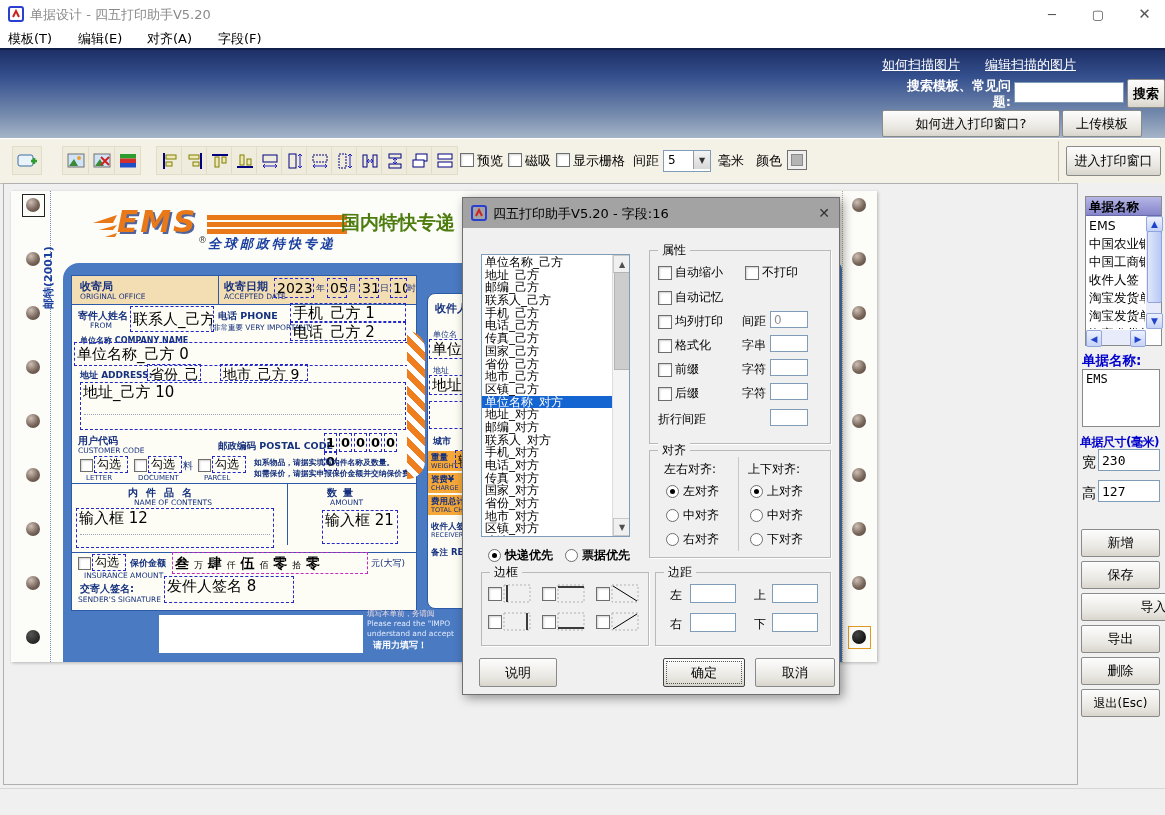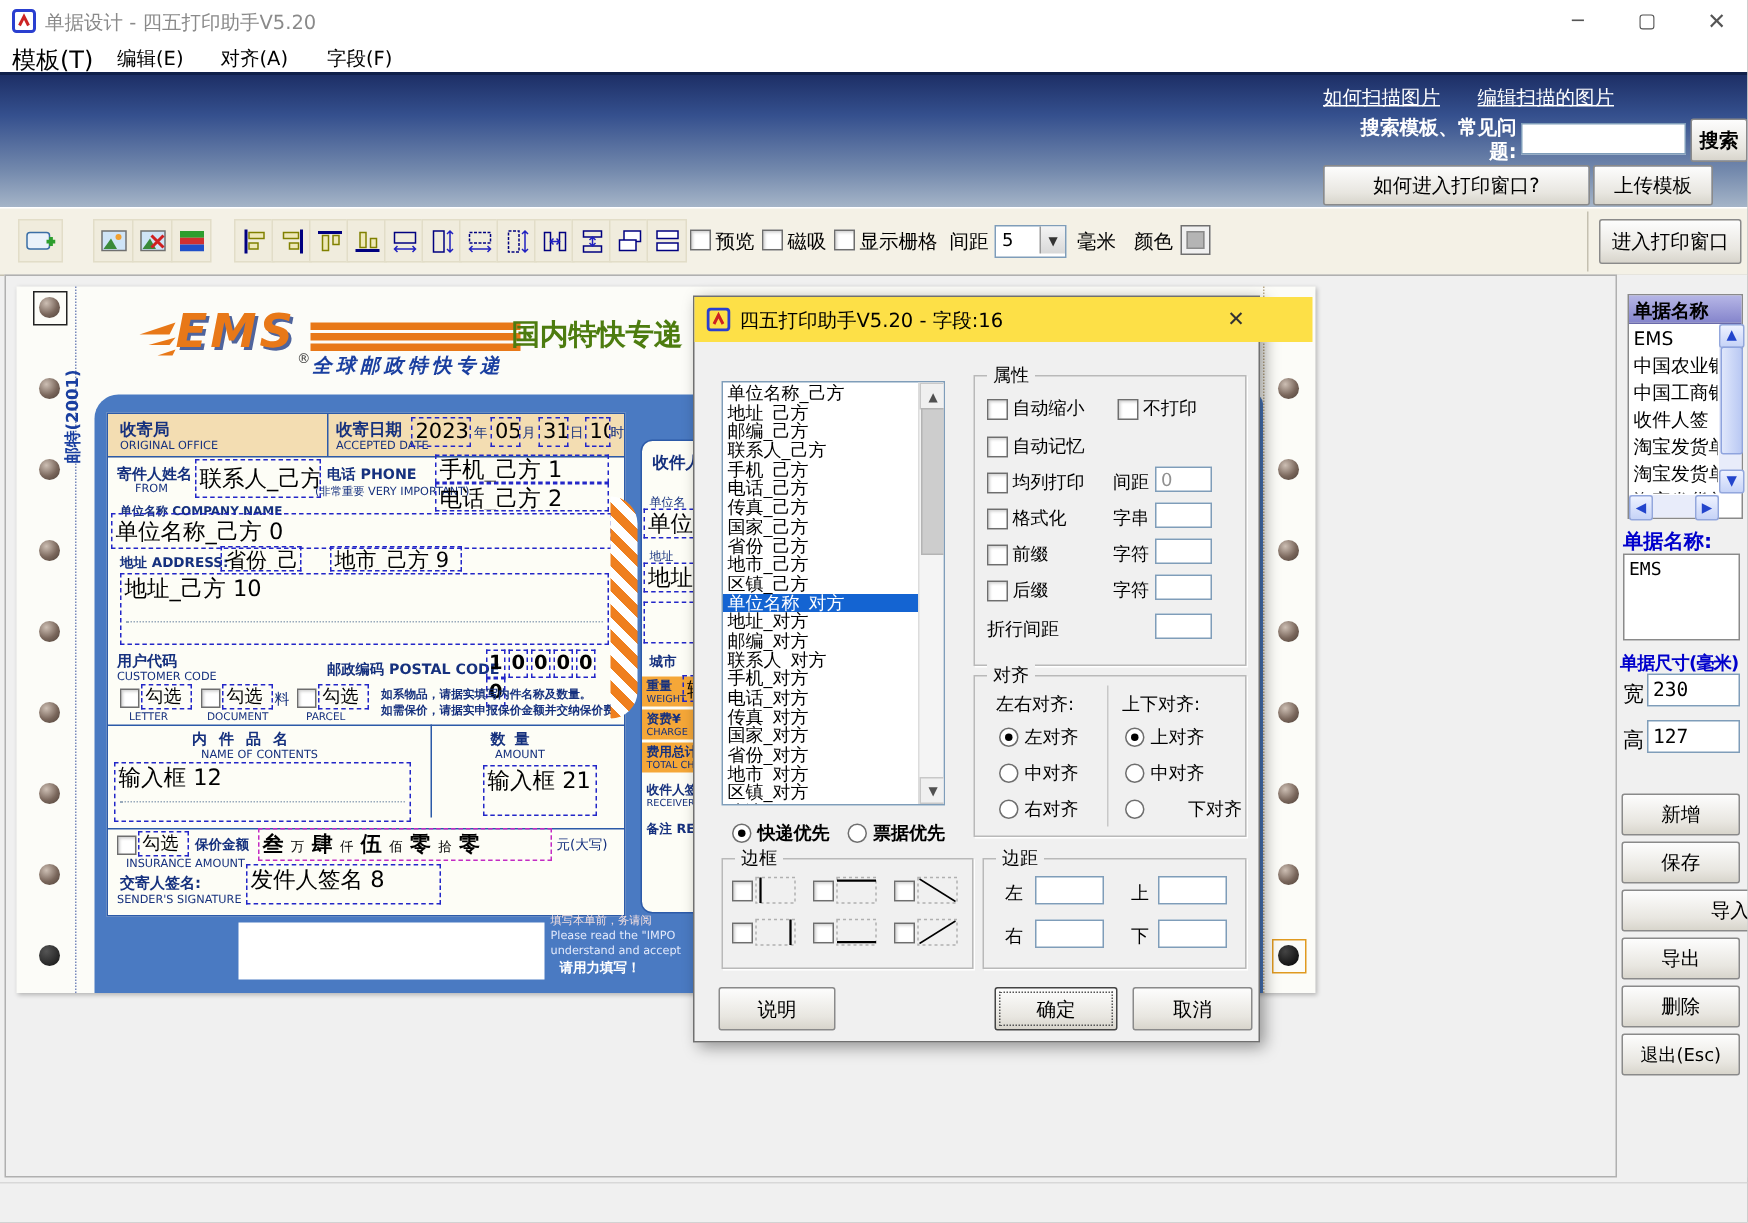--- a/index.html
+++ b/index.html
@@ -42,21 +42,21 @@
           <path d="M5 11 L8 5 L11 11" fill="none" stroke="#cc2222" stroke-width="2"></path>
         </svg>
     </span>
     <span class="t" style="left:30px;top:6px;color:#8a8a8a;font-size:13px;">单据设计 - 四五打印助手V5.20</span>
     <div class="abs" style="left:1032px;top:0;width:40px;height:28px;display:flex;align-items:center;justify-content:center;color:#555;">─</div>
     <div class="abs" style="left:1078px;top:0;width:40px;height:28px;display:flex;align-items:center;justify-content:center;color:#555;">▢</div>
     <div class="abs" style="left:1124px;top:0;width:41px;height:28px;display:flex;align-items:center;justify-content:center;color:#555;font-size:15px;">✕</div>
   </div>
 
   <div class="abs" style="left:0;top:28px;width:1165px;height:20px;background:#fff;">
-    <span class="t" style="left:8px;top:2px;font-size:16px;">模板(T)</span>
+    <span class="t" style="left:8px;top:2px;font-size:13px;">模板(T)</span>
     <span class="t" style="left:78px;top:2px;font-size:13px;">编辑(E)</span>
     <span class="t" style="left:147px;top:2px;font-size:13px;">对齐(A)</span>
     <span class="t" style="left:218px;top:2px;font-size:13px;">字段(F)</span>
   </div>
 
   <div class="abs" style="left:0;top:48px;width:1165px;height:90px;background:linear-gradient(180deg,#1d2f66 0%,#35508e 30%,#7288ac 70%,#a9b8ca 100%);border-top:2px solid #10204a;">
     <span class="t link" style="left:882px;top:6px;">如何扫描图片</span>
     <span class="t link" style="left:985px;top:6px;">编辑扫描的图片</span>
     <div class="abs" style="left:895px;top:28px;width:116px;color:#fff;font-weight:bold;font-size:13px;line-height:16px;text-align:right;white-space:normal;">搜索模板、常见问题:</div>
     <input class="inp" style="left: 1014px; top: 32px; width: 110px; height: 21px;">
@@ -353,21 +353,21 @@
 
       <div class="abs" style="left:148px;top:424px;width:204px;height:38px;background:#fff;"></div>
       <span class="t" style="left:356px;top:418px;font-size:7.5px;color:#f3dede;">填写本单前，务请阅</span>
       <span class="t" style="left:356px;top:428px;font-size:7.5px;color:#e2e9fb;">Please read the "IMPO</span>
       <span class="t" style="left:356px;top:438px;font-size:7.5px;color:#e2e9fb;">understand and accept</span>
       <span class="t" style="left:362px;top:448px;font-size:9px;font-weight:bold;color:#fff;">请用力填写！</span>
     </div>
   </div>
 
   <div class="abs" style="left:462px;top:197px;width:378px;height:498px;background:#f0f0f0;border:1px solid #707070;box-shadow:3px 3px 10px rgba(0,0,0,.4);box-sizing:border-box;">
-    <div class="abs" style="left:0;top:0;width:376px;height:30px;background:#fde047;padding-left:36px;">
+    <div class="abs" style="left:0;top:0;width:376px;height:30px;background:#a3a3a3;">
       <span class="abs" style="left:8px;top:7px;">
         <svg width="16" height="16">
             <rect x="1" y="1" width="14" height="14" rx="2" fill="none" stroke="#2a3fd0" stroke-width="2"></rect>
             <path d="M5 11 L8 5 L11 11" fill="none" stroke="#cc2222" stroke-width="2"></path>
           </svg>
       </span>
       <span class="t" style="left:30px;top:7px;font-size:13px;">四五打印助手V5.20 - 字段:16</span>
       <span class="abs" style="left:350px;top:5px;width:22px;height:20px;display:flex;align-items:center;justify-content:center;color:#333;font-size:14px;">✕</span>
     </div>
 
@@ -441,21 +441,21 @@
       <span class="t" style="left:33px;top:56px;font-size:12px;">中对齐</span>
       <span class="rd" style="left:16px;top:82px;"></span>
       <span class="t" style="left:33px;top:80px;font-size:12px;">右对齐</span>
       <div class="abs" style="left:88px;top:6px;width:1px;height:94px;background:#c8c8c8;"></div>
       <span class="t" style="left:98px;top:10px;font-size:12px;">上下对齐:</span>
       <span class="rd on" style="left:100px;top:34px;"></span>
       <span class="t" style="left:117px;top:32px;font-size:12px;">上对齐</span>
       <span class="rd" style="left:100px;top:58px;"></span>
       <span class="t" style="left:117px;top:56px;font-size:12px;">中对齐</span>
       <span class="rd" style="left:100px;top:82px;"></span>
-      <span class="t" style="left:117px;top:80px;font-size:12px;margin-left:25px;">下对齐</span>
+      <span class="t" style="left:117px;top:80px;font-size:12px;">下对齐</span>
     </div>
 
     <span class="rd on" style="left:25px;top:351px;"></span>
     <span class="t" style="left:42px;top:349px;font-size:12px;font-weight:bold;">快递优先</span>
     <span class="rd" style="left:102px;top:351px;"></span>
     <span class="t" style="left:119px;top:349px;font-size:12px;font-weight:bold;">票据优先</span>
 
     <div class="grp" style="left:192px;top:374px;width:174px;height:72px;">
       <span class="glabel">边距</span>
       <span class="t" style="left:14px;top:14px;font-size:12px;">左</span>

